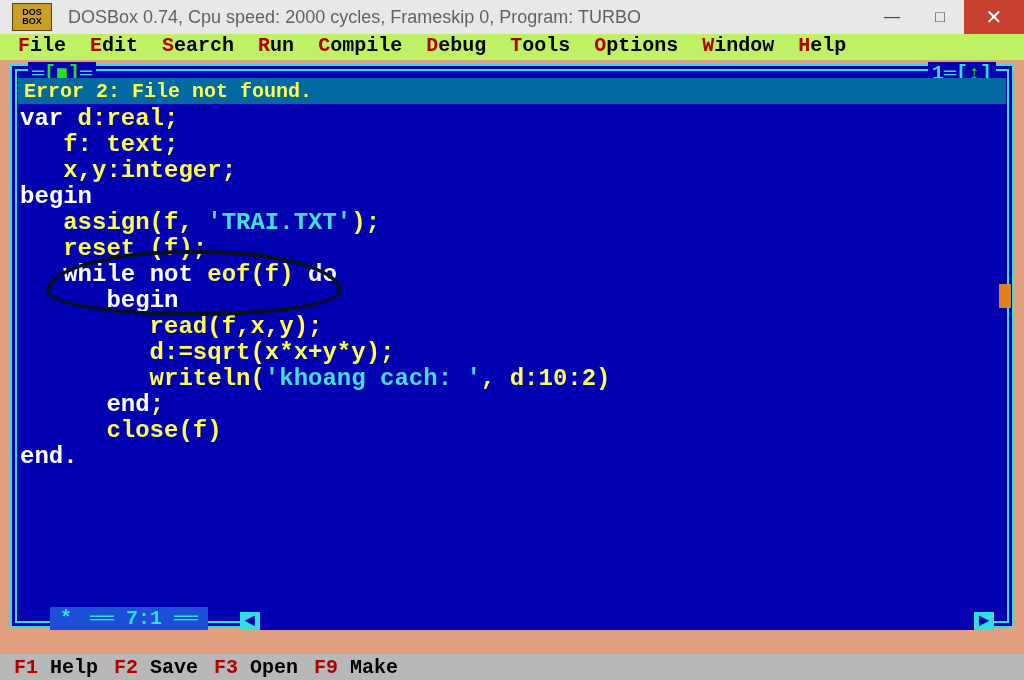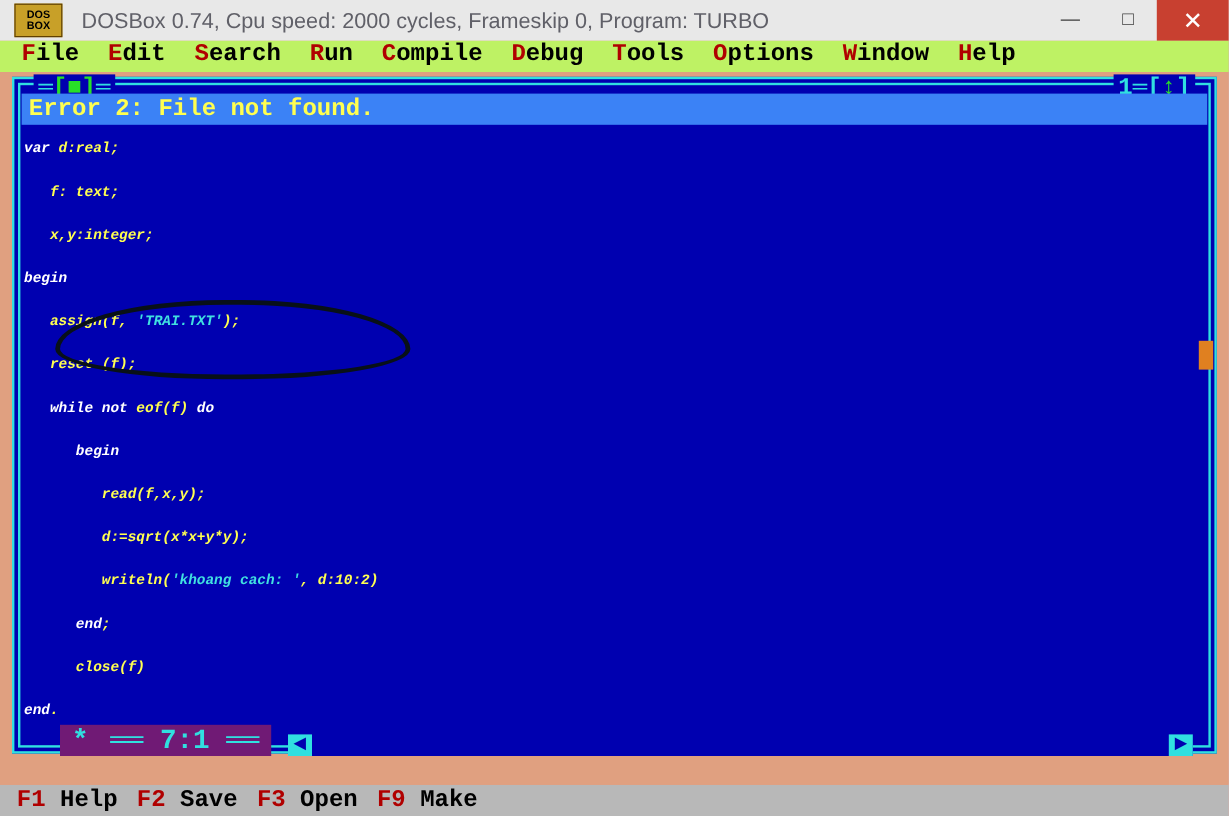--- a/index.html
+++ b/index.html
@@ -89,50 +89,49 @@
   }
   .frame-top .ctrl-left .box { color: #28e028; }
   .frame-top .ctrl-right {
     position: absolute; right: 18px;
     background: #0000b0; padding: 0 4px;
     color: #30e0e0;
   }
   .frame-top .ctrl-right .arrow { color: #28e028; }
   .frame-bottom-status {
     position: absolute; bottom: -2px; left: 40px;
-    background: #701a75; padding: 0 10px;
-    color: #30e0e0; font-size: 23px; font-weight: bold;
+    background: #1d4ed8; padding: 0 10px;
+    color: #30e0e0; font-size: 20px; font-weight: bold;
   }
   .frame-bottom-status .star { color: #30e0e0; margin-right: 18px; }
   .scroll-h {
     position: absolute; bottom: -2px; left: 230px; right: 20px;
     height: 18px; background: #0000b0;
     display: flex; align-items: center;
     color: #30e0e0; font-size: 18px;
   }
   .scroll-h .arrow-box {
     width: 20px; height: 18px; background: #30e0e0; color: #0000b0;
     display: flex; align-items: center; justify-content: center; font-weight: bold;
   }
   .scroll-h .track { flex: 1; height: 8px; }
   .error-bar {
     position: absolute; top: 14px; left: 8px; right: 8px;
     height: 26px;
-    background: #3b82f6;
+    background: #0369a1;
     color: #ffff50;
     font-size: 20px; font-weight: bold;
     padding: 2px 6px;
   }
   .code-area {
     position: absolute;
     top: 42px; left: 10px; right: 20px; bottom: 18px;
     color: #ffff50;
-    font-size: 12px; line-height: 36px; font-weight: bold;
+    font-size: 24px; line-height: 26px; font-weight: bold;
     white-space: pre;
-    font-style: italic;
   }
   .code-area .kw   { color: #ffffff; }
   .code-area .str  { color: #40e0e0; }
   .code-area .sym  { color: #ffff50; }
   .scroll-v {
     position: absolute; right: 2px; top: 20px; bottom: 20px;
     width: 14px;
     display: flex; flex-direction: column; align-items: center;
   }
   .scroll-v .thumb {

